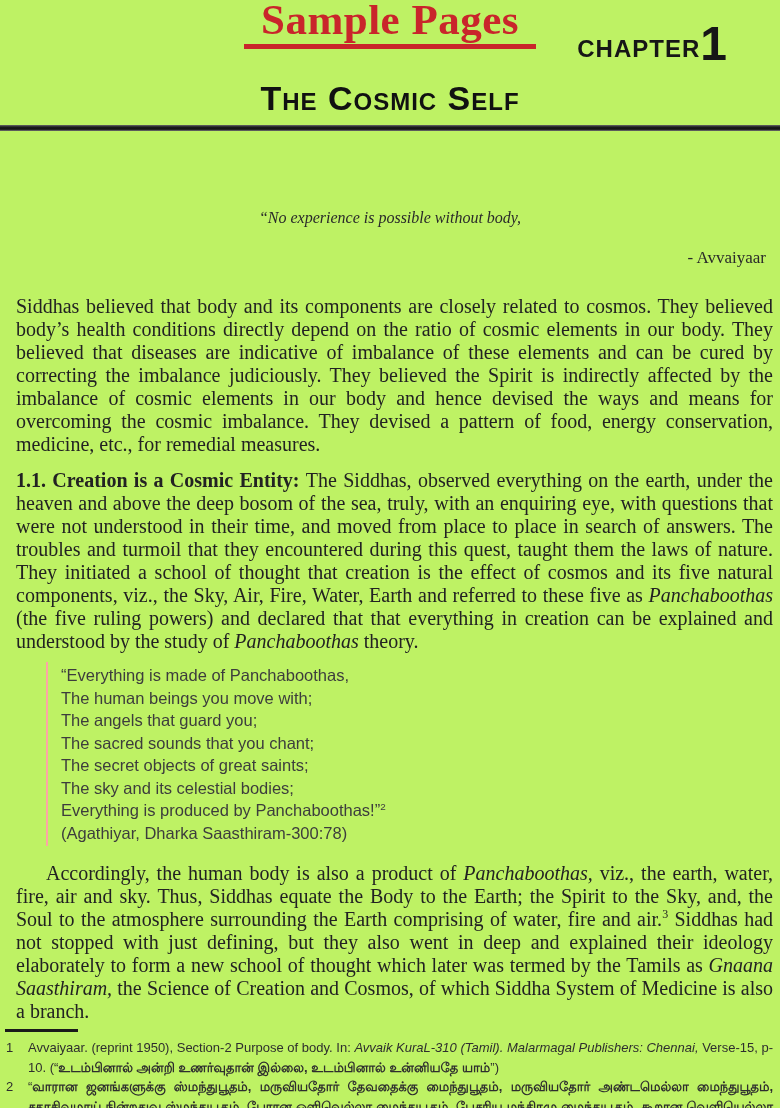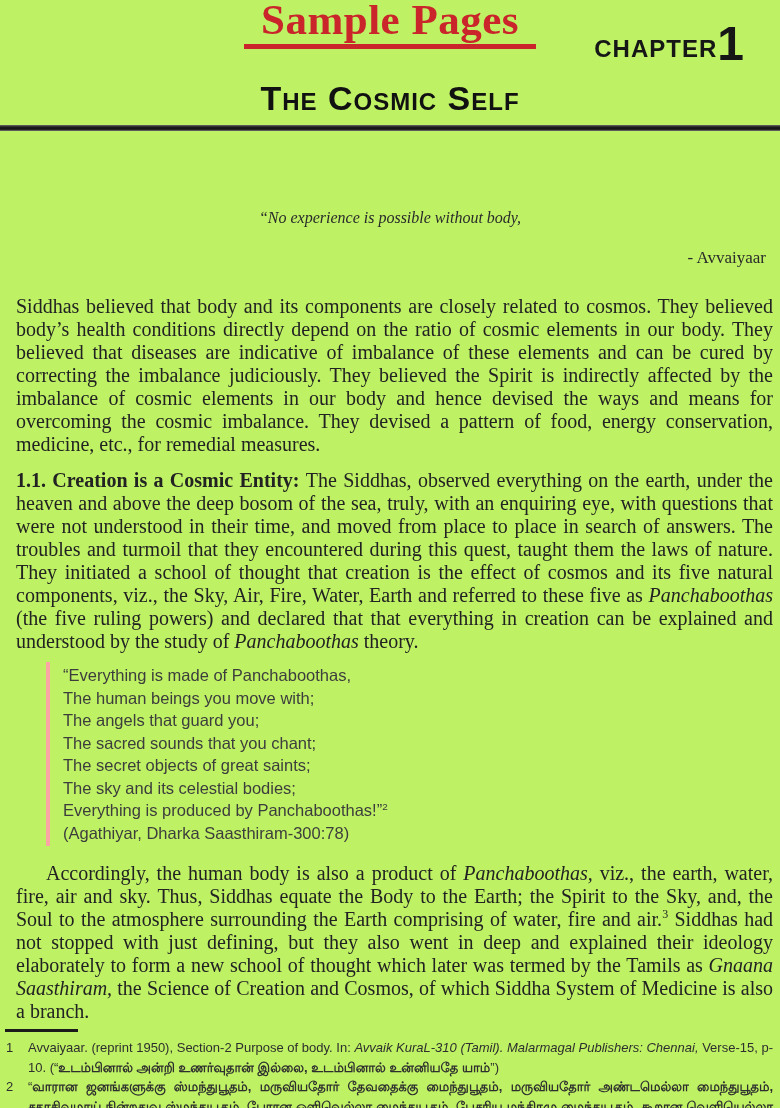--- a/index.html
+++ b/index.html
@@ -25,21 +25,21 @@
     color:#c9252b;
     letter-spacing:0.5px;
   }
   .wm-underline{
     width:292px;height:5px;
     margin:0 auto;
     background:#c9252b;
   }
   .chapter-block{
     position:absolute;
-    top:22px;right:36px;
+    top:22px;right:53px;
     display:flex;align-items:flex-start;
     font-family:"Liberation Sans", sans-serif;
     color:#161616;
   }
   .chapter-label{
     font-weight:bold;font-size:24px;letter-spacing:1px;
     margin-top:13px;
   }
   .chapter-number{
     font-weight:bold;font-size:48px;line-height:44px;
@@ -84,21 +84,21 @@
     line-height:23px;
     color:#222;
   }
   .p1{margin-top:27px;}
   .p2{margin-top:13px;}
   .p3{margin-top:9px;text-indent:30px;}
   
   .poem{
     margin:9px 0 16px 46px;
     padding:2px 0 2px 13px;
-    border-left:4px solid #fca5a5;
+    border-left:2px solid #fca5a5;
     font-family:"Liberation Sans", sans-serif;
     font-size:16.5px;
     line-height:22.5px;
     color:#3d3d3d;
   }
   
   .fn-divider{
     margin:6px 0 0 5px;
     width:73px;height:3px;
     background:#1b1b1b;

